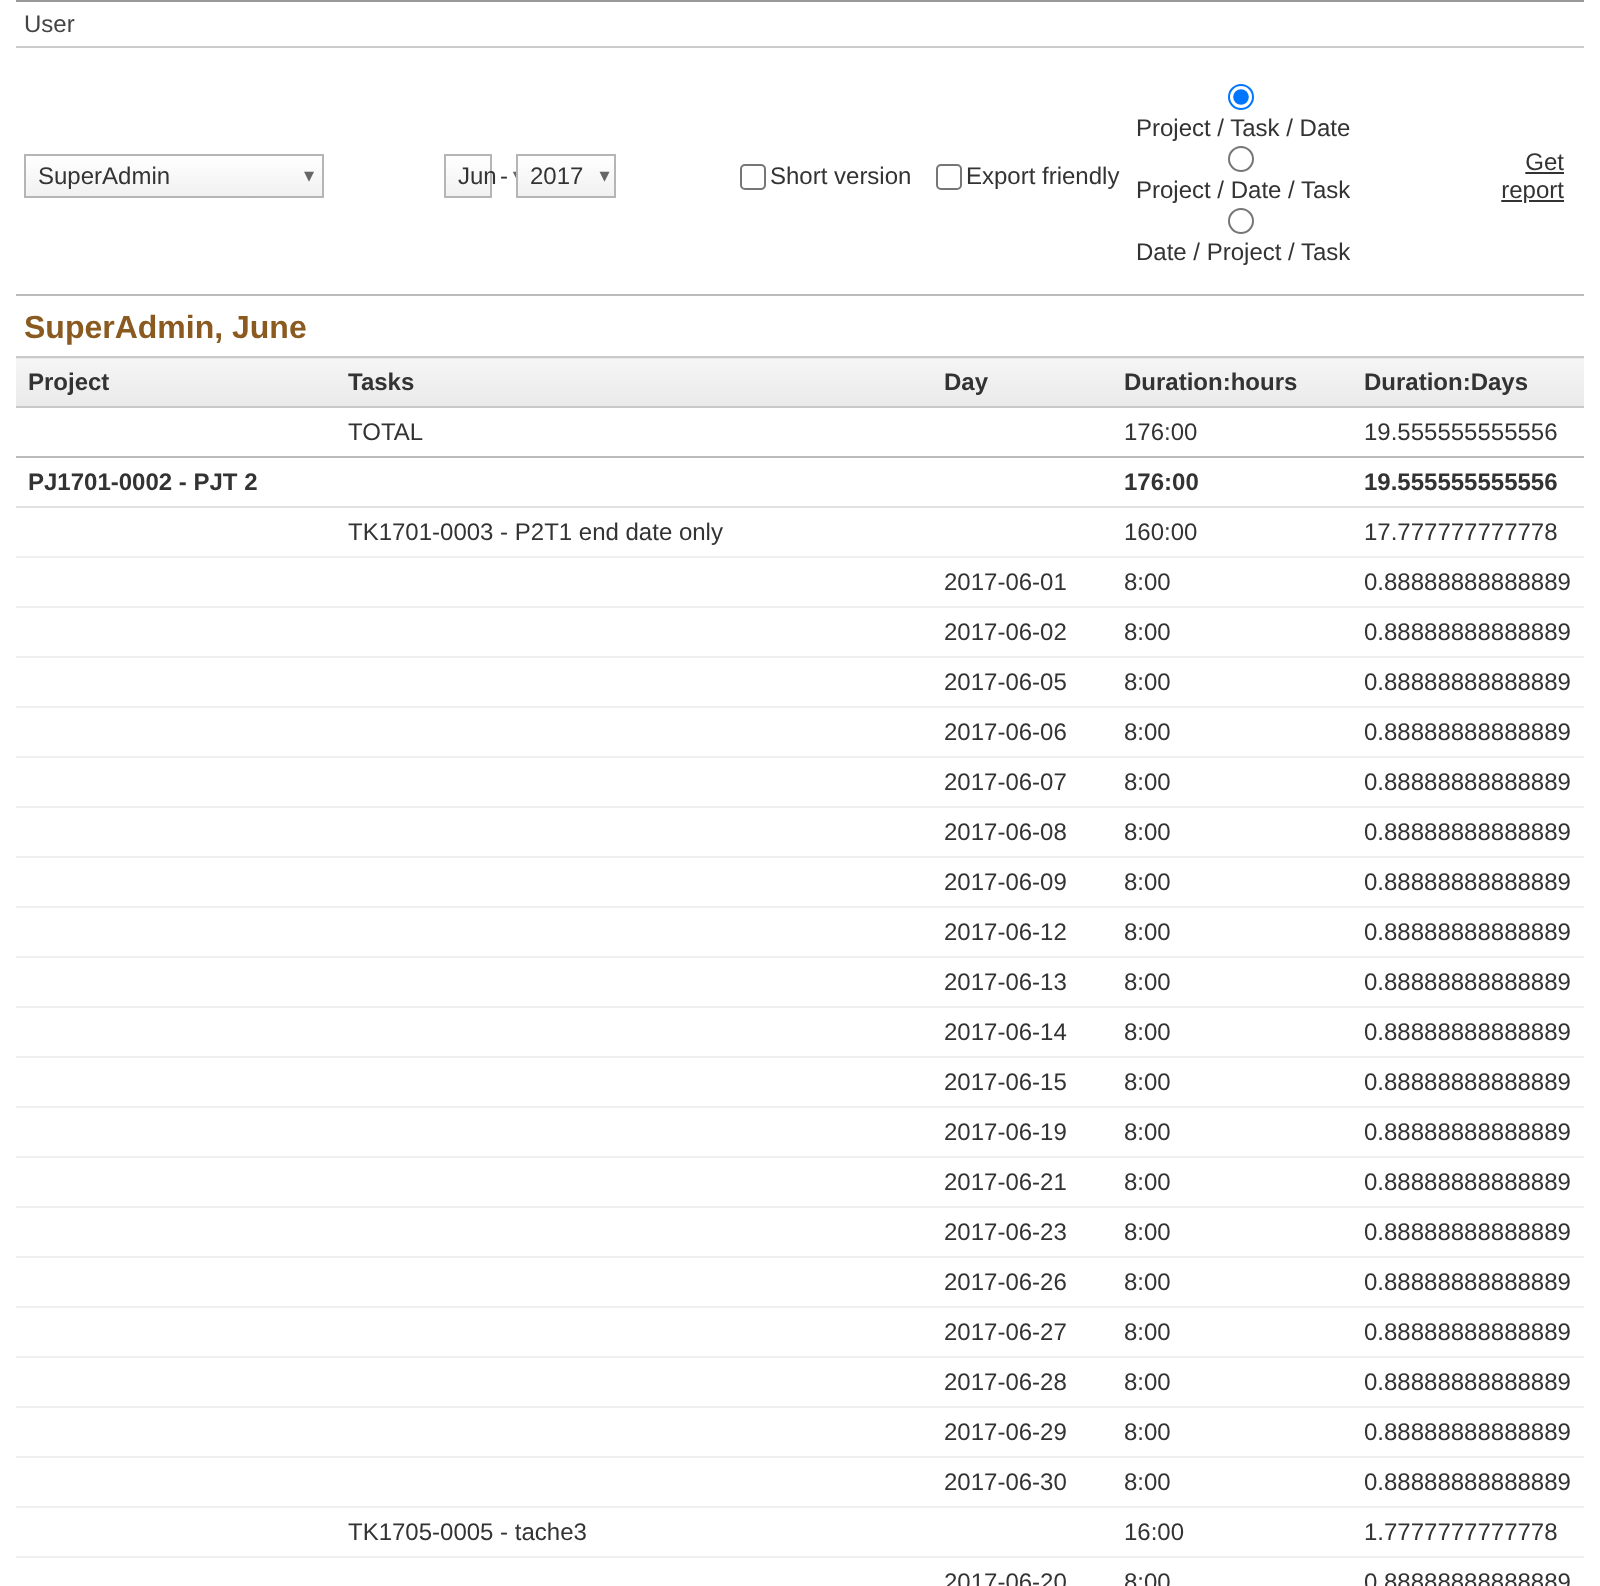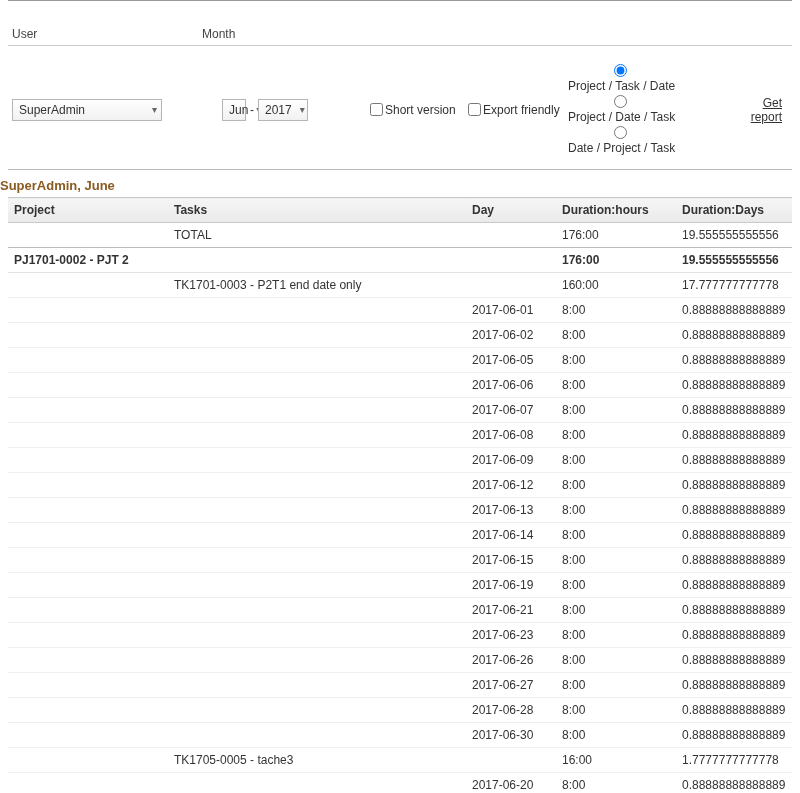--- a/index.html
+++ b/index.html
@@ -21,21 +21,20 @@
     margin: 0 8px;
   }
   .filter-head {
     display: flex;
     border-bottom: 1px solid #ccc;
   }
   .filter-head .col {
     padding: 4px 4px;
     font-weight: normal;
     color: #444;
-    margin-top: 22px;
   }
   .col-user { width: 190px; }
   .col-month { width: 240px; }
   .filter-body {
     display: flex;
     align-items: center;
     padding: 18px 0 14px 0;
   }
   .filter-body .cell { display: flex; align-items: center; }
   .cell-user { width: 190px; padding-left: 4px; }
@@ -57,39 +56,39 @@
     cursor: pointer;
   }
   .dropdown .arrow {
     margin-left: 8px;
     font-size: 10px;
     color: #666;
   }
   .dd-user { width: 150px; }
   .dd-month { width: 24px; }
   .dd-year { width: 50px; }
-  .chk-wrap { display: flex; align-items: flex-start; gap: 2px; }
+  .chk-wrap { display: flex; align-items: flex-end; gap: 2px; }
   input[type=checkbox] { width: 13px; height: 13px; margin: 0; border: 1px solid #888; }
   input[type=radio] { margin: 0 2px 0 0; }
   .radio-group { display: flex; flex-direction: column; gap: 2px; font-size: 12px; }
   .radio-line { display: flex; align-items: center; gap: 2px; flex-direction: column; }
   .get-report {
     text-decoration: underline;
     color: #333;
     cursor: pointer;
   }
   .section-rule {
     border-top: 1px solid #bbb;
     margin: 0 8px 6px 8px;
   }
   .caption {
     color: #8a5a20;
     font-weight: bold;
-    padding: 2px 8px 4px 0;
-    font-size: 13px;
+    padding: 2px 8px 4px 12px;
+    font-size: 16px;
   }
   table {
     width: calc(100% - 16px);
     margin: 0 8px;
     border-collapse: collapse;
     font-size: 12px;
   }
   thead th {
     text-align: left;
     font-weight: bold;
@@ -119,21 +118,20 @@
   .c-day { width: 90px; }
   .c-durh { width: 120px; }
   .c-durd { }
 </style>
 </head>
 <body>
 
 <div class="top-rule"></div>
 <div class="filter-row filter-head">
   <div class="col col-user">User</div>
-  <div class="col col-month">Month</div>
 </div>
 
 <div class="filter-row filter-body">
   <div class="cell cell-user">
     <div class="dropdown dd-user">
       <span>SuperAdmin</span>
       <span class="arrow">▾</span>
     </div>
   </div>
   <div class="cell cell-month">
@@ -330,20 +328,27 @@
       <tr>
         <td class="c-project"></td>
         <td class="c-task"></td>
         <td class="c-day">2017-06-28</td>
         <td class="c-durh">8:00</td>
         <td class="c-durd">0.88888888888889</td>
       </tr>
       <tr>
         <td class="c-project"></td>
         <td class="c-task"></td>
+        <td class="c-day">2017-06-29</td>
+        <td class="c-durh">8:00</td>
+        <td class="c-durd">0.88888888888889</td>
+      </tr>
+      <tr>
+        <td class="c-project"></td>
+        <td class="c-task"></td>
         <td class="c-day">2017-06-30</td>
         <td class="c-durh">8:00</td>
         <td class="c-durd">0.88888888888889</td>
       </tr>
       <tr class="task">
         <td class="c-project"></td>
         <td class="c-task">TK1705-0005 - tache3</td>
         <td class="c-day"></td>
         <td class="c-durh">16:00</td>
         <td class="c-durd">1.7777777777778</td>

